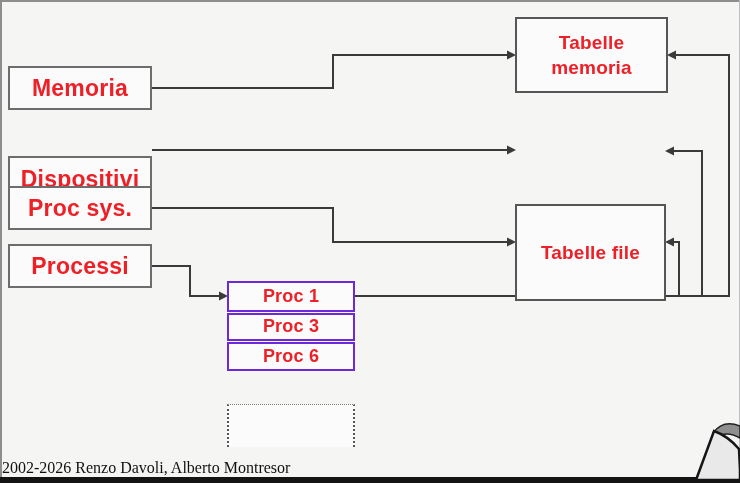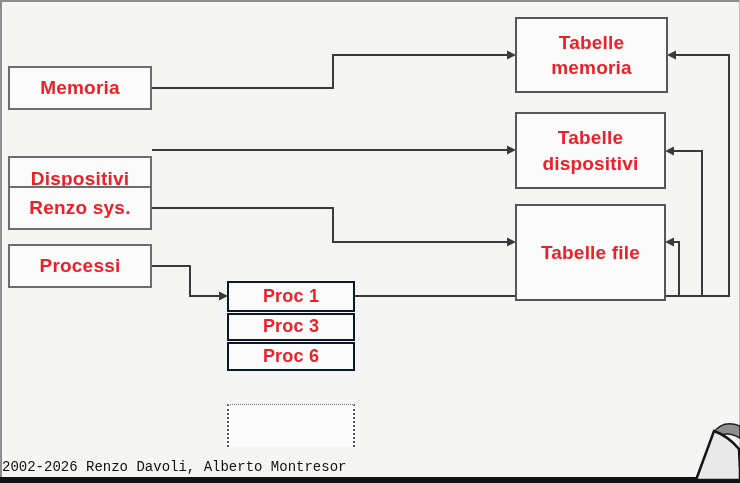--- a/index.html
+++ b/index.html
@@ -13,23 +13,23 @@
   .border-left{position:absolute;left:0;top:0;width:2px;height:483px;background:#8e8e8e;}
   .border-right{position:absolute;left:739px;top:0;width:1px;height:483px;background:#bdbdbd;}
   .border-bottom{position:absolute;left:0;top:477px;width:740px;height:6px;background:#141414;}
 
   .box{
     position:absolute;box-sizing:border-box;background:#fbfbfb;
     display:flex;align-items:center;justify-content:center;text-align:center;
     color:#EE2027;font-weight:bold;z-index:2;line-height:1.32;
     letter-spacing:0.2px;
   }
-  .src{border:2px solid #6d6d6d;font-size:19px;}
+  .src{border:2px solid #6d6d6d;font-size:23px;}
   .tbl{border:2px solid #565656;font-size:19px;padding:0 8px;}
-  .proc{border:2px solid #0f172a;font-size:18px;}
+  .proc{border:2px solid #6d28d9;font-size:18px;}
   .proc-gap{
     position:absolute;box-sizing:border-box;background:#fbfbfb;z-index:2;
     border-left:2px dotted #555;border-right:2px dotted #555;border-top:1px dotted #777;
   }
   #memoria      {left:8px;  top:66px;  width:144px;height:44px;}
   #dispositivi  {left:8px;  top:127px; width:144px;height:46px;margin-top:29px;}
   #filesys      {left:8px;  top:186px; width:144px;height:44px;}
   #processi     {left:8px;  top:244px; width:144px;height:44px;}
   #tab-memoria  {left:515px;top:17px;  width:153px;height:76px;}
   #tab-disp     {left:515px;top:112px; width:151px;height:77px;}
@@ -39,22 +39,22 @@
   #proc3{left:227px;top:342px;width:128px;height:29px;}
   #proc4{left:227px;top:372px;width:128px;height:31px;}
   #procgap{left:227px;top:404px;width:128px;height:43px;}
   #procn{left:227px;top:448px;width:128px;height:30px;}
 
   #connectors{position:absolute;left:0;top:0;z-index:1;}
   #pagecurl{position:absolute;left:0;top:0;z-index:3;pointer-events:none;}
 
   #copyright{
     position:absolute;left:2px;top:459px;z-index:4;
-    font-family:Liberation Mono, monospace;
-    font-size:14px;color:#111;white-space:nowrap;
+    font-family:Liberation Serif, serif;
+    font-size:16px;color:#111;white-space:nowrap;
   }
 </style>
 </head>
 <body>
 
 <div id="slide">
 
   <svg id="connectors" width="740" height="483" viewBox="0 0 740 483">
     <g stroke="#3a3a3a" stroke-width="2" fill="none">
 
@@ -83,31 +83,28 @@
     </g>
   </svg>
 
   <div class="box src" id="memoria">
     <span>Memoria</span>
   </div>
   <div class="box src" id="dispositivi">
     <span>Dispositivi</span>
   </div>
   <div class="box src" id="filesys">
-    <span>Renzo sys.</span>
+    <span>Proc sys.</span>
   </div>
   <div class="box tbl" id="tab-memoria">
     <span>Tabelle memoria</span>
   </div>
 
   <div class="box src" id="processi">
     <span>Processi</span>
-  </div>
-  <div class="box tbl" id="tab-disp">
-    <span>Tabelle dispositivi</span>
   </div>
   <div class="box tbl" id="tab-file">
     <span>Tabelle file</span>
   </div>
 
   <div class="box proc" id="proc1">
     <span>Proc 1</span>
   </div>
   <div class="box proc" id="proc2">
     <span>Proc 3</span>

